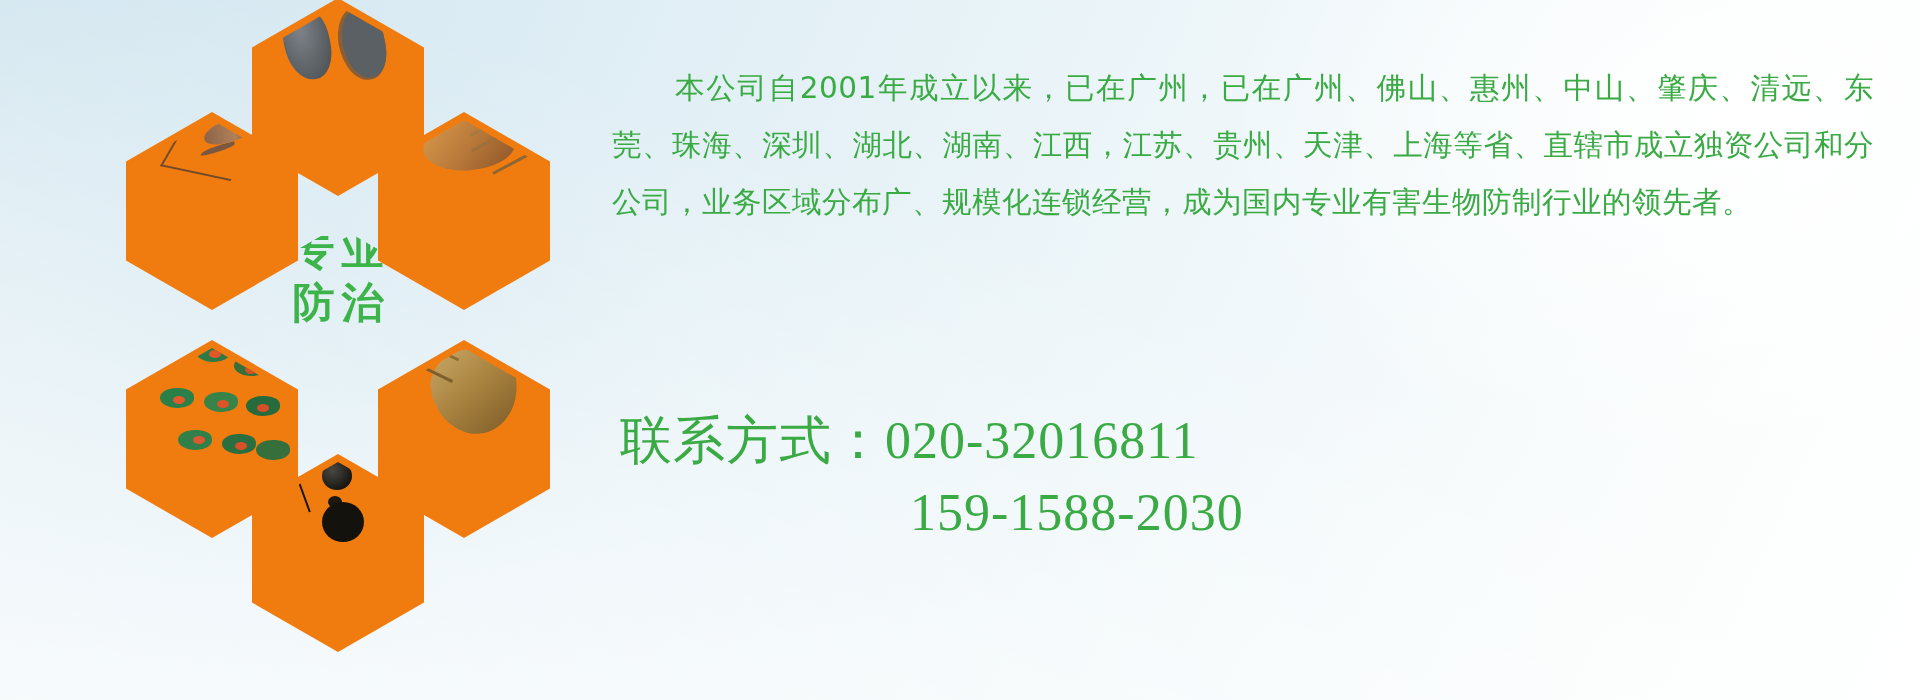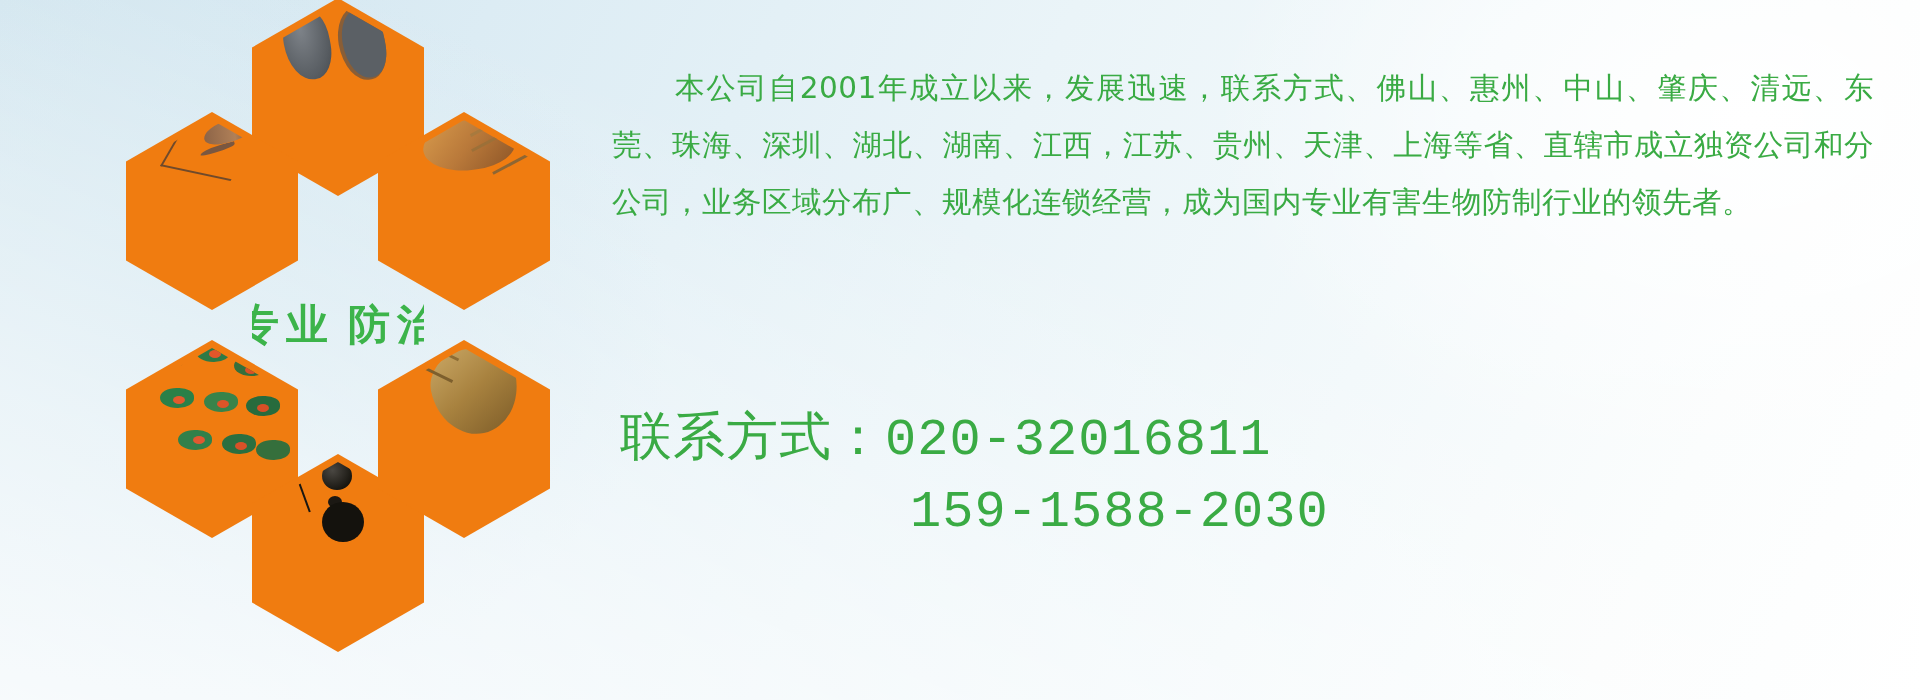--- a/index.html
+++ b/index.html
@@ -76,23 +76,22 @@
 
   
   .hex-center {
     background: transparent;
   }
   .hex-center .hex-inner {
     width: 172px;
     height: 198px;
     background: transparent;
     display: flex;
-    flex-direction: row;
+    flex-direction: column;
     align-items: center;
-    justify-content: center;
     gap: 6px;
   }
   .hex-center .slogan-line {
     color: #3cb44a;
     font-size: 42px;
     font-weight: 700;
     letter-spacing: 7px;
     text-indent: 7px;
     line-height: 1.12;
     white-space: nowrap;
@@ -276,21 +275,21 @@
     text-justify: inter-character;
     font-family: "DejaVu Sans", "Liberation Sans", sans-serif;
   }
 
   .contact {
     position: absolute;
     left: 620px;
     top: 405px;
     z-index: 2;
     color: #3aab44;
-    font-family: Liberation Mono, monospace;
+    font-family: Liberation Serif, serif;
     font-size: 52px;
     line-height: 72px;
     letter-spacing: 1px;
     white-space: nowrap;
   }
   .contact .line2 {
     padding-left: 290px;
   }
 </style>
 </head>
@@ -339,21 +338,21 @@
     <div class="hex hex-center">
       <div class="hex-inner">
         <div class="slogan-line">专业</div>
         <div class="slogan-line">防治</div>
       </div>
     </div>
 
   </div>
 
   <div class="copy">
-    <p class="about-paragraph">本公司自2001年成立以来，发展迅速，联系方式、佛山、惠州、中山、肇庆、清远、东莞、珠海、深圳、湖北、湖南、江西，江苏、贵州、天津、上海等省、直辖市成立独资公司和分公司，业务区域分布广、规模化连锁经营，成为国内专业有害生物防制行业的领先者。</p>
+    <p class="about-paragraph">本公司自2001年成立以来，已在广州，已在广州、佛山、惠州、中山、肇庆、清远、东莞、珠海、深圳、湖北、湖南、江西，江苏、贵州、天津、上海等省、直辖市成立独资公司和分公司，业务区域分布广、规模化连锁经营，成为国内专业有害生物防制行业的领先者。</p>
   </div>
 
   <div class="contact">
     <div class="line1"><span>联系方式：</span><span>020-32016811</span></div>
     <div class="line2"><span>159-1588-2030</span></div>
   </div>
 
 </div>
 
 </body></html>

